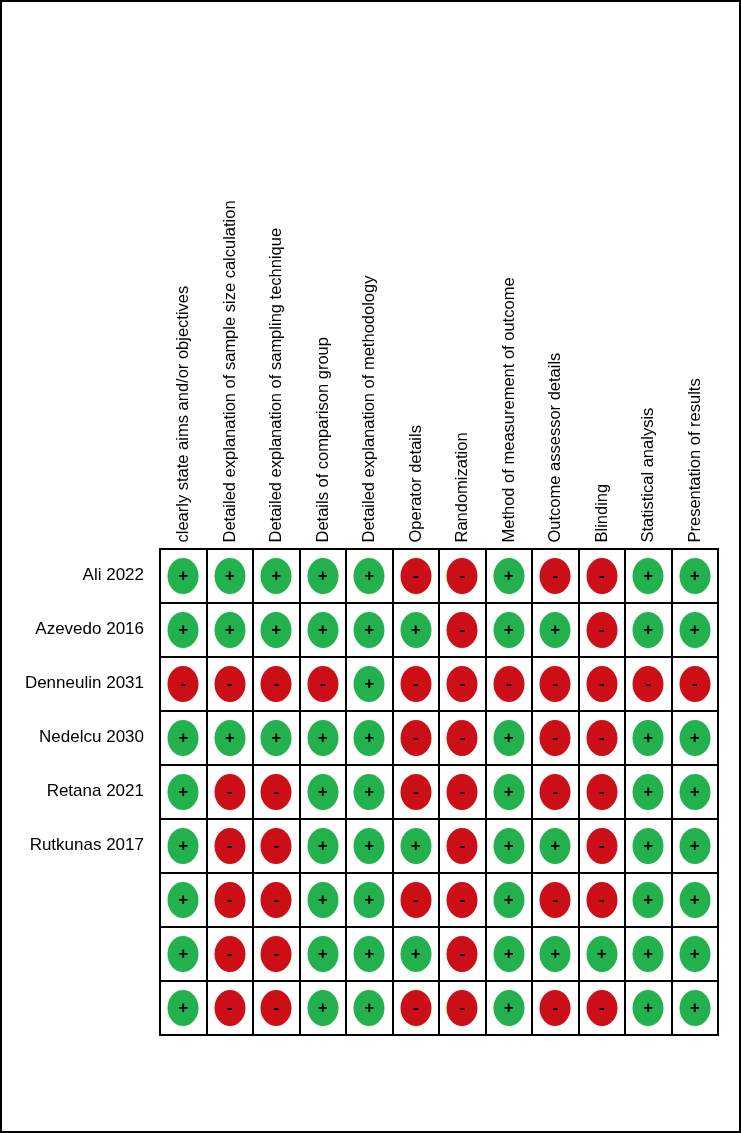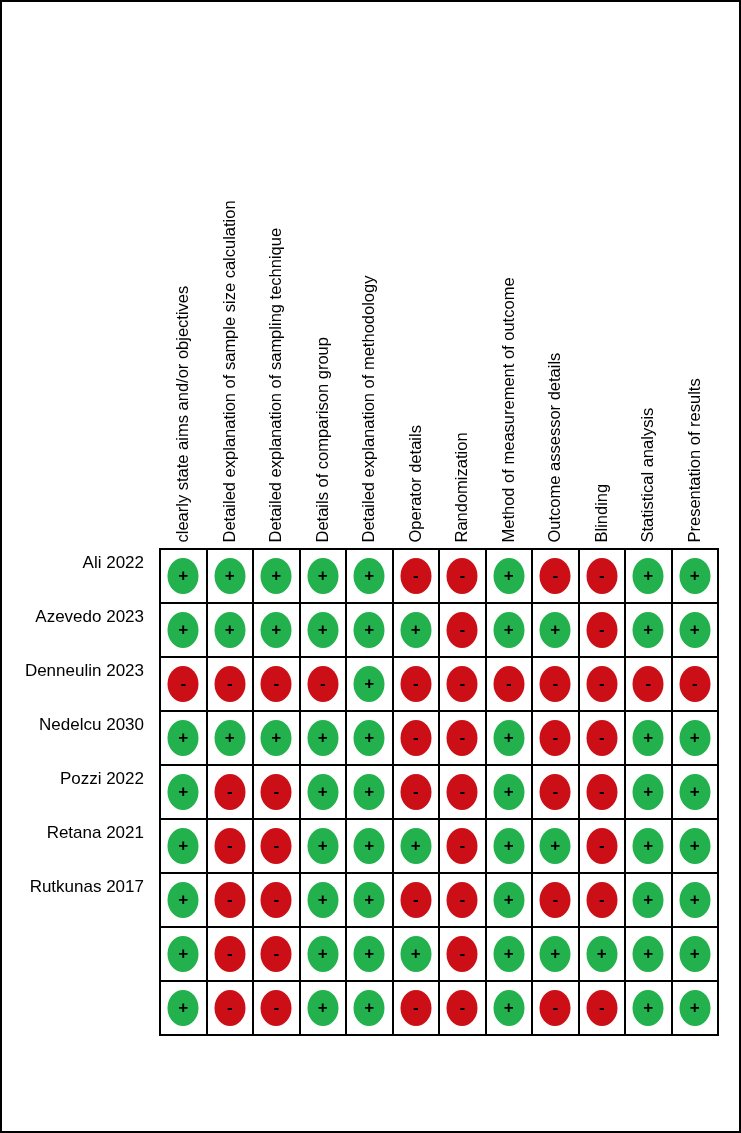--- a/index.html
+++ b/index.html
@@ -96,21 +96,21 @@
   .blob.plus { background: #22b14c; }
   .blob.minus { background: #cc0f16; }
   .blob .sym {
     position: relative;
     top: -1px;
   }
   
   #row-labels {
     position: absolute;
     left: 0;
-    top: 534px;
+    top: 546px;
     width: 150px;
   }
   .row-label {
     height: 54px;
     display: flex;
     align-items: center;
     justify-content: flex-end;
     padding-right: 8px;
     box-sizing: border-box;
     font-size: 17px;
@@ -158,24 +158,23 @@
         <div class="col-head">
           <div class="col-head-inner">Statistical analysis</div>
         </div>
         <div class="col-head">
           <div class="col-head-inner">Presentation of results</div>
         </div>
       </div>
 
     <div id="row-labels">
         <div class="row-label">Ali 2022</div>
-        <div class="row-label">Azevedo 2023</div>
-        <div class="row-label">Denneulin 2023</div>
+        <div class="row-label">Azevedo 2016</div>
+        <div class="row-label">Denneulin 2031</div>
         <div class="row-label">Nedelcu 2030</div>
-        <div class="row-label">Pozzi 2022</div>
         <div class="row-label">Retana 2021</div>
         <div class="row-label">Rutkunas 2017</div>
       </div>
 
     <div id="grid">
         <div class="grid-row">
           <div class="cell">
             <div class="blob plus">
               <span class="sym">+</span>
             </div>

